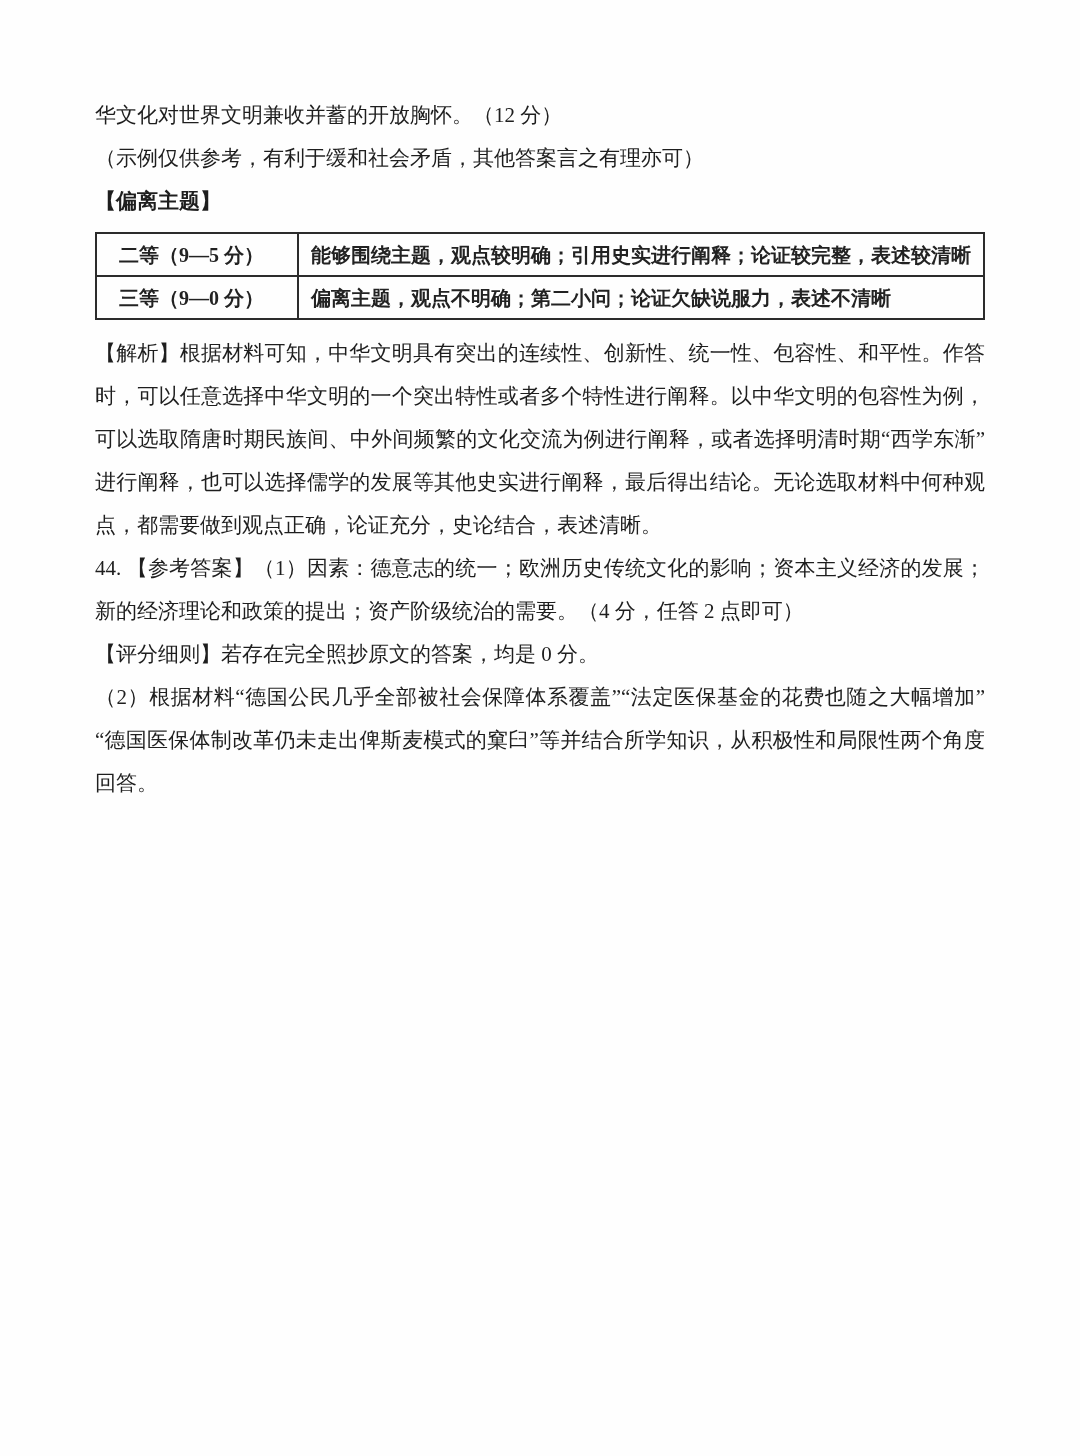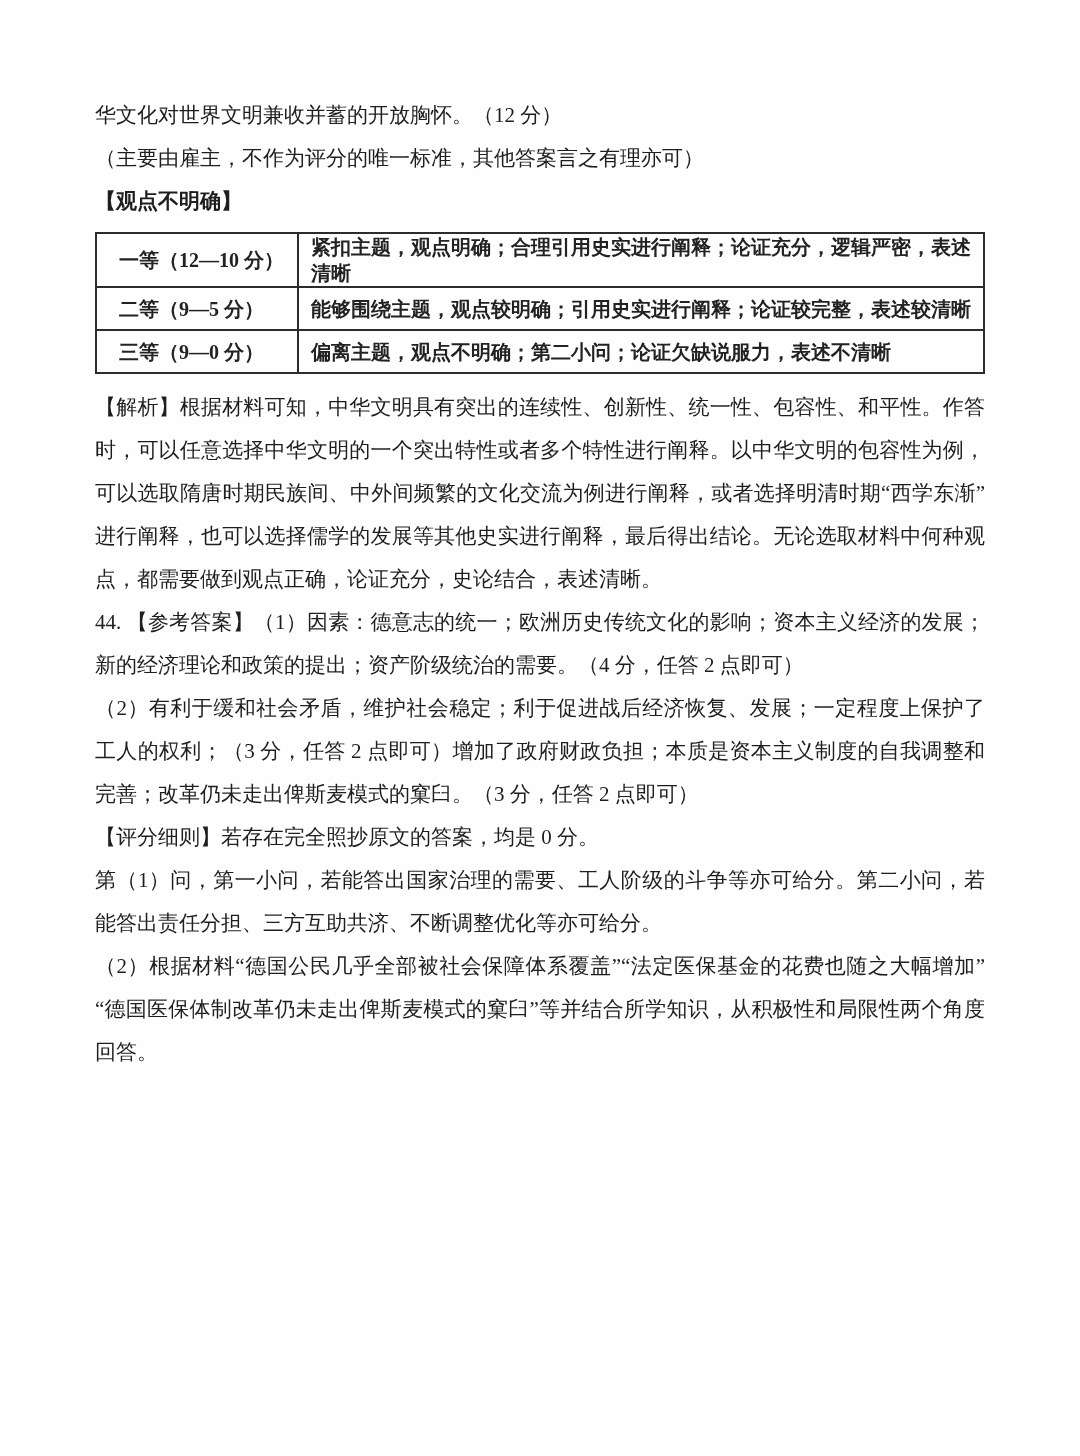--- a/index.html
+++ b/index.html
@@ -44,49 +44,43 @@
     white-space: nowrap;
   }
 </style>
 </head>
 <body>
 
 <div class="page">
 
   <p>华文化对世界文明兼收并蓄的开放胸怀。（12 分）</p>
 
-  <p>（主要由雇主，不作为评分的唯一标准，其他答案言之有理亦可）</p>
+  <p>（示例仅供参考，有利于缓和社会矛盾，其他答案言之有理亦可）</p>
 
-  <p class="heading">【观点不明确】</p>
+  <p class="heading">【偏离主题】</p>
 
   <table class="rubric">
     <tbody>
-      <tr>
-        <td class="grade-cell">一等（12—10 分）</td>
-        <td class="criteria-cell">紧扣主题，观点明确；合理引用史实进行阐释；论证充分，逻辑严密，表述清晰</td>
-      </tr>
       <tr>
         <td class="grade-cell">二等（9—5 分）</td>
         <td class="criteria-cell">能够围绕主题，观点较明确；引用史实进行阐释；论证较完整，表述较清晰</td>
       </tr>
       <tr>
         <td class="grade-cell">三等（9—0 分）</td>
         <td class="criteria-cell">偏离主题，观点不明确；第二小问；论证欠缺说服力，表述不清晰</td>
       </tr>
     </tbody>
   </table>
 
   <p>【解析】根据材料可知，中华文明具有突出的连续性、创新性、统一性、包容性、和平性。作答时，可以任意选择中华文明的一个突出特性或者多个特性进行阐释。以中华文明的包容性为例，可以选取隋唐时期民族间、中外间频繁的文化交流为例进行阐释，或者选择明清时期“西学东渐”进行阐释，也可以选择儒学的发展等其他史实进行阐释，最后得出结论。无论选取材料中何种观点，都需要做到观点正确，论证充分，史论结合，表述清晰。</p>
 
   <p>44. 【参考答案】（1）因素：德意志的统一；欧洲历史传统文化的影响；资本主义经济的发展；新的经济理论和政策的提出；资产阶级统治的需要。（4 分，任答 2 点即可）</p>
 
 
-  <p>（2）有利于缓和社会矛盾，维护社会稳定；利于促进战后经济恢复、发展；一定程度上保护了工人的权利；（3 分，任答 2 点即可）增加了政府财政负担；本质是资本主义制度的自我调整和完善；改革仍未走出俾斯麦模式的窠臼。（3 分，任答 2 点即可）</p>
 
   <p class="bold">【评分细则】若存在完全照抄原文的答案，均是 0 分。</p>
 
-  <p class="bold">第（1）问，第一小问，若能答出国家治理的需要、工人阶级的斗争等亦可给分。第二小问，若能答出责任分担、三方互助共济、不断调整优化等亦可给分。</p>
 
 
 
   <p>（2）根据材料“德国公民几乎全部被社会保障体系覆盖”“法定医保基金的花费也随之大幅增加”“德国医保体制改革仍未走出俾斯麦模式的窠臼”等并结合所学知识，从积极性和局限性两个角度回答。</p>
 
 </div>
 
 </body></html>

